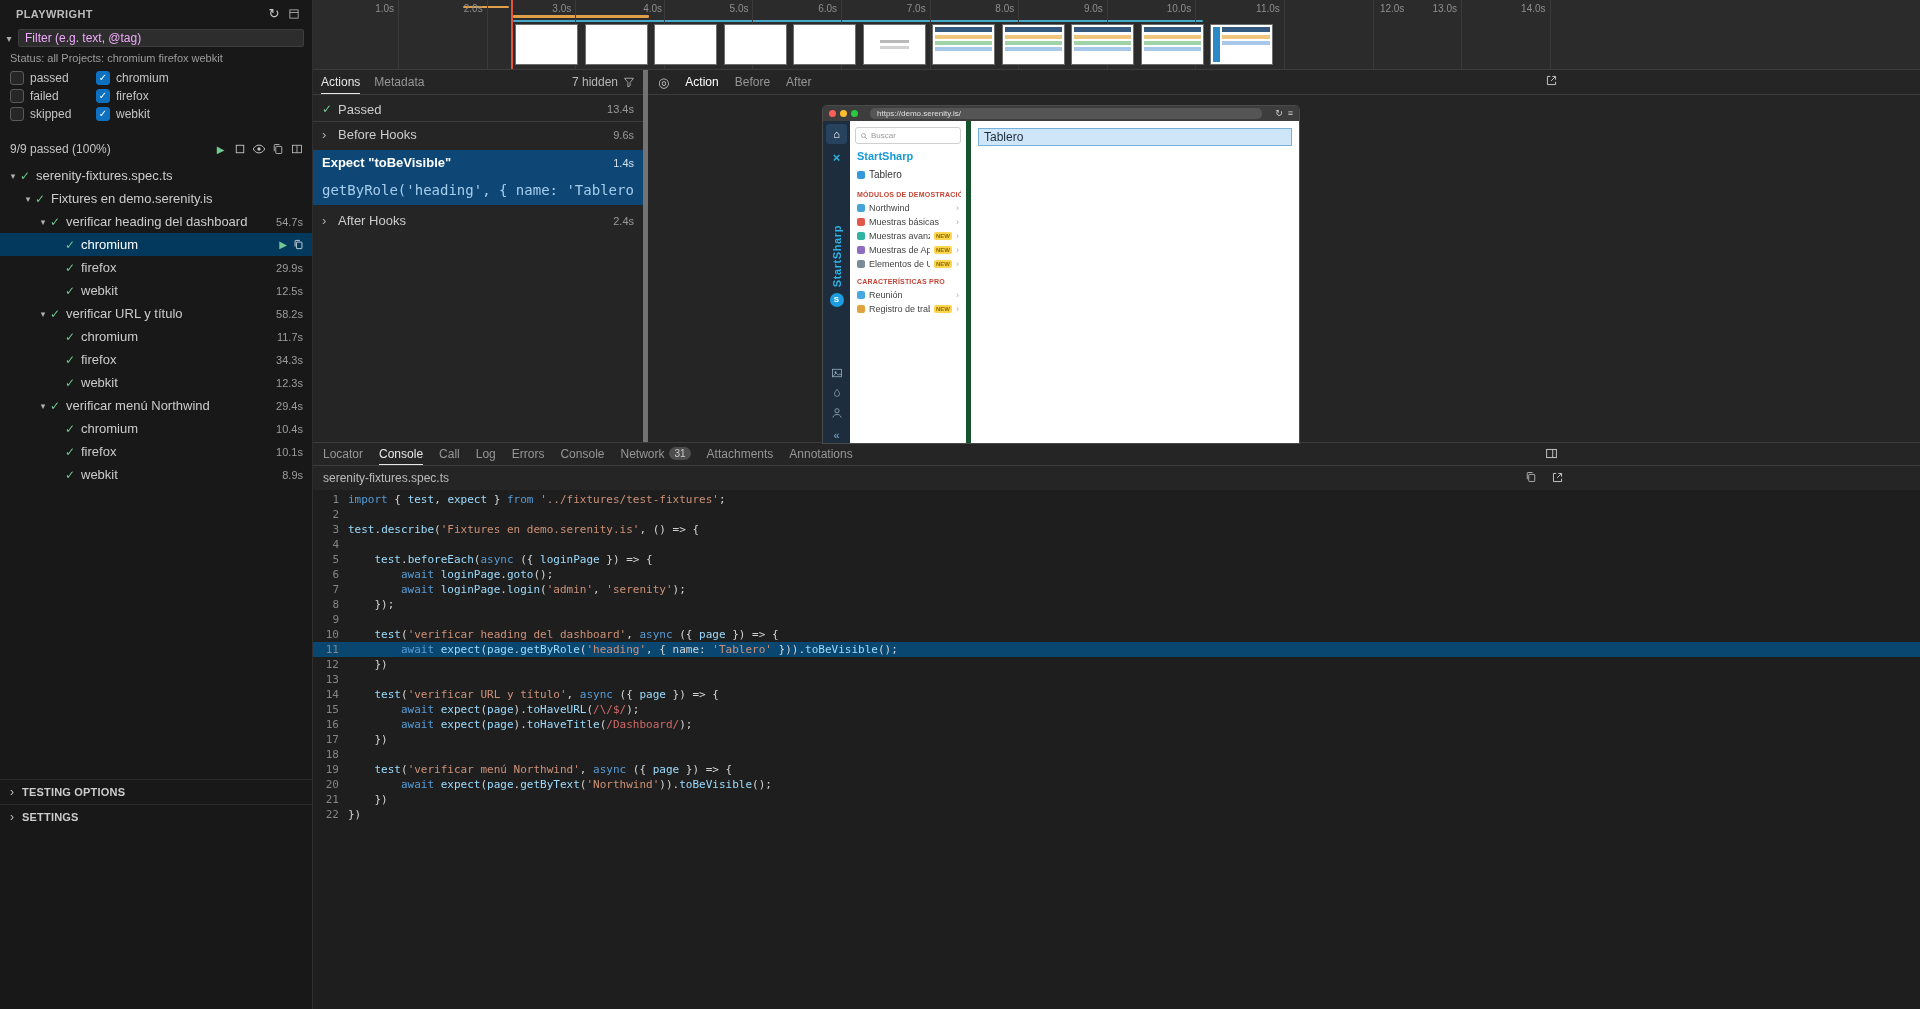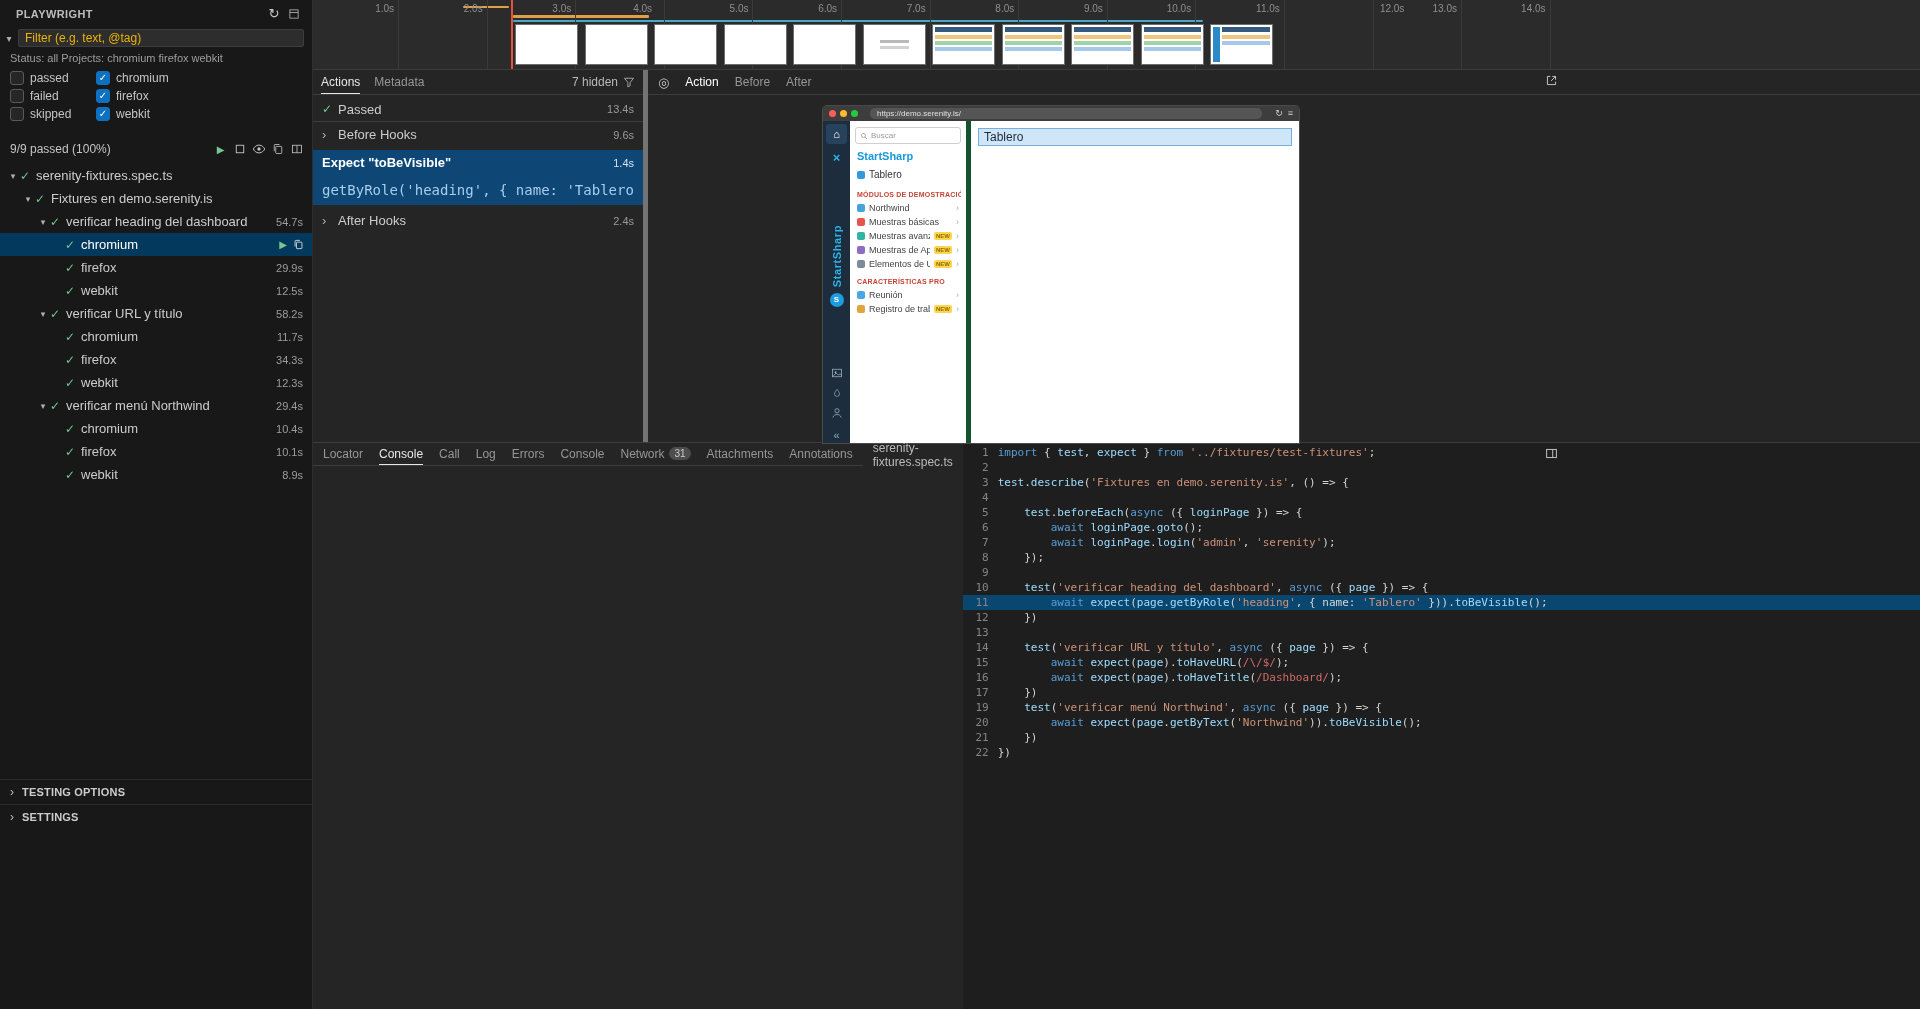--- a/index.html
+++ b/index.html
@@ -9,21 +9,21 @@
 #app{display:flex;width:1920px;height:1009px}
 
 
 #sidebar{width:313px;flex:0 0 313px;background:#181818;border-right:1px solid #2f2f2f;position:relative;overflow:hidden}
 .sb-header{height:27px;display:flex;align-items:center;padding:0 8px 0 16px}
 .sb-title{flex:1;font-size:11px;font-weight:700;color:#bdbdbd;letter-spacing:.4px}
 .sb-hicon{width:20px;height:20px;display:flex;align-items:center;justify-content:center;color:#c5c5c5;font-size:13px;border-radius:4px}
 .sb-filter-row{display:flex;align-items:center;margin:2px 8px 4px 2px;gap:2px}
 .sb-chevron{width:14px;text-align:center;color:#aaa;font-size:10px}
 .sb-filter{flex:1;height:18px;background:#2d2d2d;border:1px solid #3d3d3d;border-radius:2px;display:flex;align-items:center;padding:0 6px}
-.sb-filter-ph{font-size:12px;color:#eab308;white-space:nowrap;overflow:hidden}
+.sb-filter-ph{font-size:12px;color:#f0abfc;white-space:nowrap;overflow:hidden}
 .sb-status{padding:1px 10px 5px;font-size:11px;color:#9d9d9d}
 .filter-grid{display:grid;grid-template-columns:86px auto;row-gap:4px;padding:2px 10px 8px}
 .filter-item{display:flex;align-items:center;gap:6px}
 .cb{width:14px;height:14px;border:1px solid #5a5a5a;border-radius:3px;background:#262626;font-size:10px;line-height:12px;text-align:center;color:#fff;flex:0 0 14px}
 .cb.checked{background:#0e70c0;border-color:#0e70c0}
 .cb-label{font-size:12px;color:#c5c5c5}
 .sb-summary{height:24px;display:flex;align-items:center;padding:0 6px 0 10px;margin-top:8px}
 .sb-summary-text{flex:1;font-size:12px;color:#c5c5c5}
 .sum-icon{width:19px;height:18px;display:flex;align-items:center;justify-content:center;color:#c5c5c5;font-size:11px}
 .sum-icon.green{color:#73c991;font-size:10px}
@@ -118,21 +118,21 @@
 .nav-item{display:flex;align-items:center;gap:4px;padding:2px 2px;font-size:9px;color:#444}
 .nav-ico{width:8px;height:8px;border-radius:2px;flex:0 0 8px}
 .nav-label{flex:1;white-space:nowrap;overflow:hidden}
 .new-badge{font-size:6px;font-weight:700;color:#8a6d00;background:#ffd54f;border-radius:2px;padding:0 2px;line-height:8px}
 .nav-chev{color:#aaa;font-size:9px}
 .content{flex:1;background:#fff;position:relative;min-width:0}
 .heading-hl{position:absolute;left:7px;right:7px;top:7px;height:18px;background:#cfe6f9;border:1px solid #76b0dd;display:flex;align-items:center;padding:0 5px}
 .heading-text{font-size:12px;color:#1c2b3a}
 
 
-#bottom{flex:1;display:flex;flex-direction:row;background:#252526;min-height:0}
+#bottom{flex:1;display:flex;flex-direction:column;background:#252526;min-height:0}
 .bottom-tabs{height:23px;flex:0 0 23px;display:flex;align-items:stretch;gap:16px;padding:0 10px;border-bottom:1px solid #3c3c3c;position:relative}
 .badge{background:#4d4d4d;color:#ccc;font-size:10px;border-radius:7px;padding:0 5px;line-height:13px}
 .bt-columns{position:absolute;left:1232px;top:4px;color:#c5c5c5;display:flex}
 .file-row{height:24px;flex:0 0 24px;display:flex;align-items:center;padding:0 10px;position:relative}
 .file-name{font-size:12px;color:#bbbbbb}
 .fr-ic{position:absolute;top:5px;color:#c5c5c5;display:flex}
 .code{flex:1;background:#1e1e1e;font-family:"DejaVu Sans Mono","Liberation Mono",monospace;font-size:11px;line-height:15px;padding-top:2px;overflow:hidden}
 .code-line{display:flex;white-space:pre}
 .code-line.hl{background:#094771}
 .gutter{flex:0 0 26px;width:26px;text-align:right;color:#858585}
@@ -327,21 +327,21 @@
       <div class="tl-bar" data-interactable="false" style="left:200px;top:15px;width:136px;height:3px;background:#e0a04a"></div>
       <div class="tl-bar" data-interactable="false" style="left:200px;top:20px;width:690px;height:2px;background:#46a7c9"></div>
       <div class="playhead" data-interactable="true" style="left:198px"></div>
     <div class="tick-line" data-interactable="false" style="left: 85px;"></div>
         <span class="tick-label" data-interactable="false" style="left: 82px;">1.0s</span>
         <div class="tick-line" data-interactable="false" style="left: 173.6px;"></div>
         <span class="tick-label" data-interactable="false" style="left: 170.6px;">2.0s</span>
         <div class="tick-line" data-interactable="false" style="left: 262.2px;"></div>
         <span class="tick-label" data-interactable="false" style="left: 259.2px;">3.0s</span>
         <div class="tick-line" data-interactable="false" style="left: 350.8px;"></div>
-        <span class="tick-label" data-interactable="false" style="left: 340px;">4.0s</span>
+        <span class="tick-label" data-interactable="false" style="left: 350px;">4.0s</span>
         <div class="tick-line" data-interactable="false" style="left: 439.4px;"></div>
         <span class="tick-label" data-interactable="false" style="left: 436.4px;">5.0s</span>
         <div class="tick-line" data-interactable="false" style="left: 528px;"></div>
         <span class="tick-label" data-interactable="false" style="left: 525px;">6.0s</span>
         <div class="tick-line" data-interactable="false" style="left: 616.6px;"></div>
         <span class="tick-label" data-interactable="false" style="left: 613.6px;">7.0s</span>
         <div class="tick-line" data-interactable="false" style="left: 705.2px;"></div>
         <span class="tick-label" data-interactable="false" style="left: 702.2px;">8.0s</span>
         <div class="tick-line" data-interactable="false" style="left: 793.8px;"></div>
         <span class="tick-label" data-interactable="false" style="left: 790.8px;">9.0s</span>
@@ -634,20 +634,21 @@
           <div class="code-line" data-interactable="false"><span class="gutter" data-interactable="false">8</span><span class="lc" data-interactable="false"><span class="tok-p" data-interactable="false">    });</span></span></div>
           <div class="code-line" data-interactable="false"><span class="gutter" data-interactable="false">9</span><span class="lc" data-interactable="false"></span></div>
           <div class="code-line" data-interactable="false"><span class="gutter" data-interactable="false">10</span><span class="lc" data-interactable="false"><span class="tok-p" data-interactable="false">    </span><span class="tok-i" data-interactable="false">test</span><span class="tok-p" data-interactable="false">(</span><span class="tok-s" data-interactable="false">'verificar heading del dashboard'</span><span class="tok-p" data-interactable="false">, </span><span class="tok-k" data-interactable="false">async</span><span class="tok-p" data-interactable="false"> ({ </span><span class="tok-i" data-interactable="false">page</span><span class="tok-p" data-interactable="false"> }) =&gt; {</span></span></div>
           <div class="code-line hl" data-interactable="false"><span class="gutter" data-interactable="false">11</span><span class="lc" data-interactable="false"><span class="tok-p" data-interactable="false">        </span><span class="tok-k" data-interactable="false">await</span><span class="tok-p" data-interactable="false"> </span><span class="tok-i" data-interactable="false">expect</span><span class="tok-p" data-interactable="false">(</span><span class="tok-i" data-interactable="false">page</span><span class="tok-p" data-interactable="false">.</span><span class="tok-i" data-interactable="false">getByRole</span><span class="tok-p" data-interactable="false">(</span><span class="tok-s" data-interactable="false">'heading'</span><span class="tok-p" data-interactable="false">, { name: </span><span class="tok-s" data-interactable="false">'Tablero'</span><span class="tok-p" data-interactable="false"> })).</span><span class="tok-i" data-interactable="false">toBeVisible</span><span class="tok-p" data-interactable="false">();</span></span></div>
           <div class="code-line" data-interactable="false"><span class="gutter" data-interactable="false">12</span><span class="lc" data-interactable="false"><span class="tok-p" data-interactable="false">    })</span></span></div>
           <div class="code-line" data-interactable="false"><span class="gutter" data-interactable="false">13</span><span class="lc" data-interactable="false"></span></div>
           <div class="code-line" data-interactable="false"><span class="gutter" data-interactable="false">14</span><span class="lc" data-interactable="false"><span class="tok-p" data-interactable="false">    </span><span class="tok-i" data-interactable="false">test</span><span class="tok-p" data-interactable="false">(</span><span class="tok-s" data-interactable="false">'verificar URL y título'</span><span class="tok-p" data-interactable="false">, </span><span class="tok-k" data-interactable="false">async</span><span class="tok-p" data-interactable="false"> ({ </span><span class="tok-i" data-interactable="false">page</span><span class="tok-p" data-interactable="false"> }) =&gt; {</span></span></div>
           <div class="code-line" data-interactable="false"><span class="gutter" data-interactable="false">15</span><span class="lc" data-interactable="false"><span class="tok-p" data-interactable="false">        </span><span class="tok-k" data-interactable="false">await</span><span class="tok-p" data-interactable="false"> </span><span class="tok-i" data-interactable="false">expect</span><span class="tok-p" data-interactable="false">(</span><span class="tok-i" data-interactable="false">page</span><span class="tok-p" data-interactable="false">).</span><span class="tok-i" data-interactable="false">toHaveURL</span><span class="tok-p" data-interactable="false">(</span><span class="tok-r" data-interactable="false">/\/$/</span><span class="tok-p" data-interactable="false">);</span></span></div>
           <div class="code-line" data-interactable="false"><span class="gutter" data-interactable="false">16</span><span class="lc" data-interactable="false"><span class="tok-p" data-interactable="false">        </span><span class="tok-k" data-interactable="false">await</span><span class="tok-p" data-interactable="false"> </span><span class="tok-i" data-interactable="false">expect</span><span class="tok-p" data-interactable="false">(</span><span class="tok-i" data-interactable="false">page</span><span class="tok-p" data-interactable="false">).</span><span class="tok-i" data-interactable="false">toHaveTitle</span><span class="tok-p" data-interactable="false">(</span><span class="tok-r" data-interactable="false">/Dashboard/</span><span class="tok-p" data-interactable="false">);</span></span></div>
           <div class="code-line" data-interactable="false"><span class="gutter" data-interactable="false">17</span><span class="lc" data-interactable="false"><span class="tok-p" data-interactable="false">    })</span></span></div>
+          <div class="code-line" data-interactable="false"><span class="gutter" data-interactable="false">18</span><span class="lc" data-interactable="false"></span></div>
           <div class="code-line" data-interactable="false"><span class="gutter" data-interactable="false">19</span><span class="lc" data-interactable="false"><span class="tok-p" data-interactable="false">    </span><span class="tok-i" data-interactable="false">test</span><span class="tok-p" data-interactable="false">(</span><span class="tok-s" data-interactable="false">'verificar menú Northwind'</span><span class="tok-p" data-interactable="false">, </span><span class="tok-k" data-interactable="false">async</span><span class="tok-p" data-interactable="false"> ({ </span><span class="tok-i" data-interactable="false">page</span><span class="tok-p" data-interactable="false"> }) =&gt; {</span></span></div>
           <div class="code-line" data-interactable="false"><span class="gutter" data-interactable="false">20</span><span class="lc" data-interactable="false"><span class="tok-p" data-interactable="false">        </span><span class="tok-k" data-interactable="false">await</span><span class="tok-p" data-interactable="false"> </span><span class="tok-i" data-interactable="false">expect</span><span class="tok-p" data-interactable="false">(</span><span class="tok-i" data-interactable="false">page</span><span class="tok-p" data-interactable="false">.</span><span class="tok-i" data-interactable="false">getByText</span><span class="tok-p" data-interactable="false">(</span><span class="tok-s" data-interactable="false">'Northwind'</span><span class="tok-p" data-interactable="false">)).</span><span class="tok-i" data-interactable="false">toBeVisible</span><span class="tok-p" data-interactable="false">();</span></span></div>
           <div class="code-line" data-interactable="false"><span class="gutter" data-interactable="false">21</span><span class="lc" data-interactable="false"><span class="tok-p" data-interactable="false">    })</span></span></div>
           <div class="code-line" data-interactable="false"><span class="gutter" data-interactable="false">22</span><span class="lc" data-interactable="false"><span class="tok-p" data-interactable="false">})</span></span></div>
         </div>
     </div>
 
   </main>
 </div>
 

